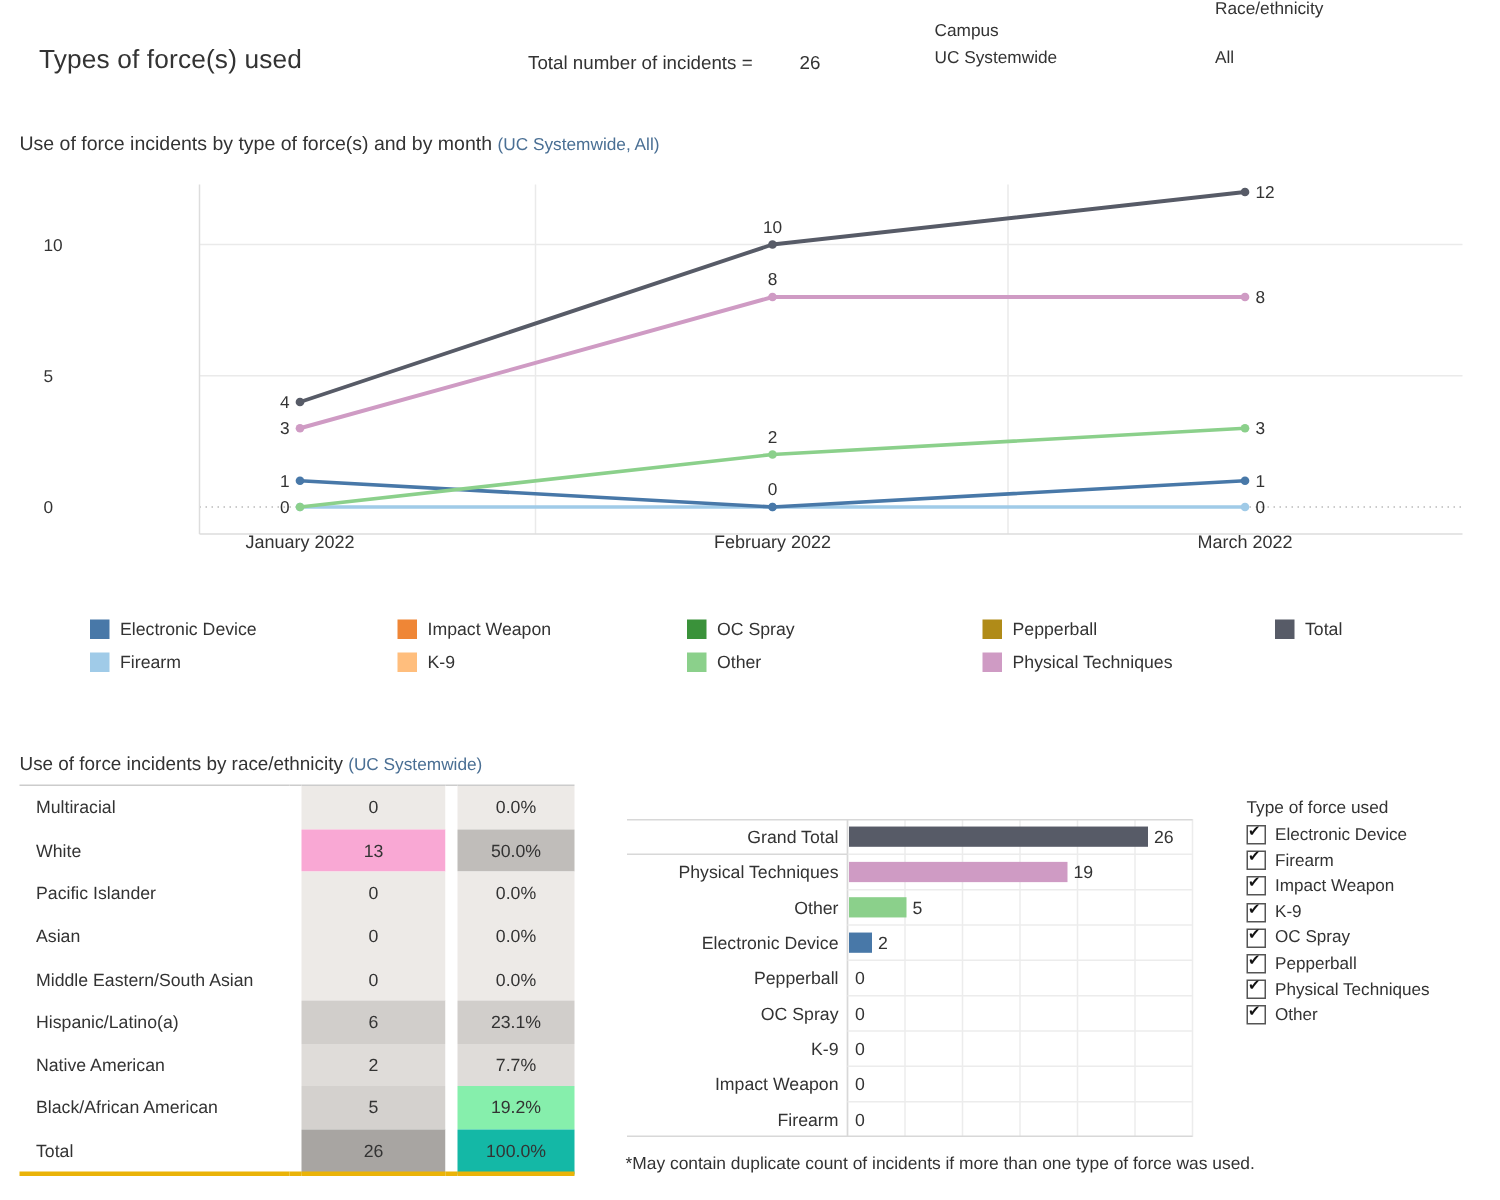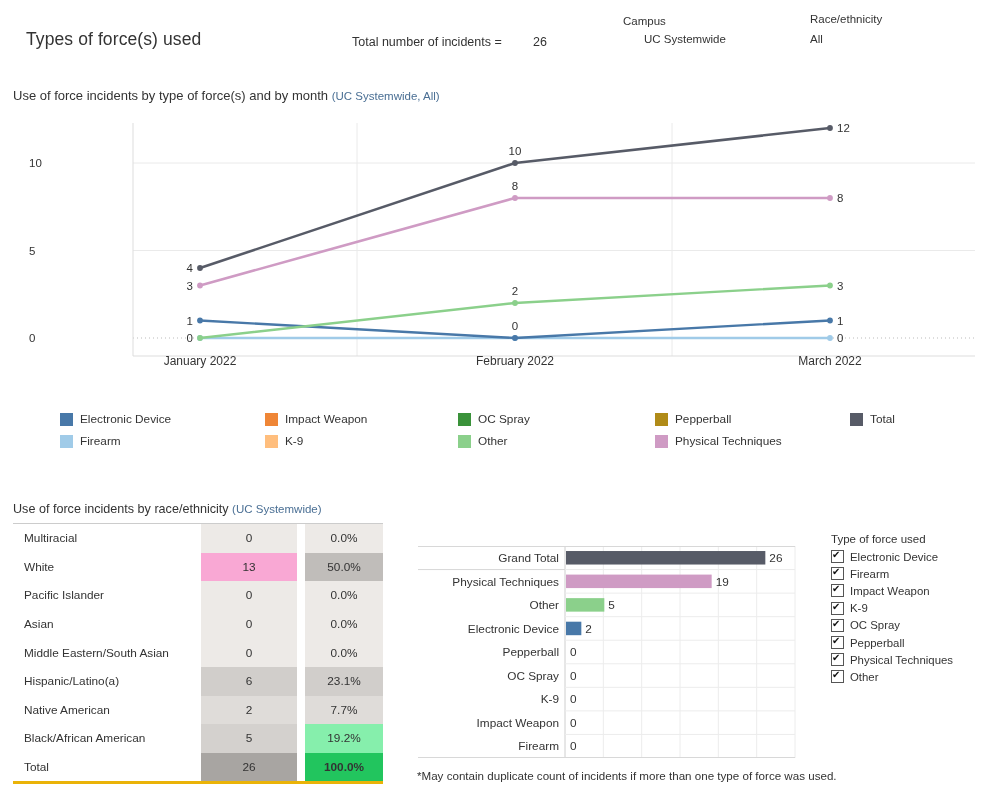--- a/index.html
+++ b/index.html
@@ -10,22 +10,22 @@
   }
   .page{position:relative;width:1000px;height:800px;}
 
   
   #dash-title{position:absolute;left:26px;top:29px;font-size:17.5px;color:#333;letter-spacing:.1px;}
   #kpi-label{position:absolute;left:352px;top:35px;font-size:12.5px;color:#333;text-align:center;}
   #kpi-value{position:absolute;left:533px;top:35px;font-size:12.5px;color:#333;}
   .filter-cap{position:absolute;font-size:11.5px;color:#333;}
   .filter-val{position:absolute;font-size:11.5px;color:#333;}
   #campus-cap{left:623px;top:15px;}
-  #campus-val{left:644px;top:33px;}
-  #race-cap{left:810px;top:13px;}
+  #campus-val{left:623px;top:33px;}
+  #race-cap{left:810px;top:0;}
   #race-val{left:810px;top:33px;text-align:right;}
 
   
   #line-title{position:absolute;left:13px;top:88px;font-size:13px;color:#333;white-space:nowrap;}
   #line-title .sub{color:#4a6f94;font-size:11.5px;}
   #line-chart{position:absolute;left:0;top:105px;width:1000px;height:265px;}
   #line-chart svg{display:block;}
   .axis-txt{font-family:"Liberation Sans",sans-serif;font-size:11.5px;fill:#333;}
   .pt-lab{font-family:"Liberation Sans",sans-serif;font-size:11.5px;fill:#333;}
   .xtick{font-family:"Liberation Sans",sans-serif;font-size:12px;fill:#333;}
@@ -234,21 +234,21 @@
             <td class="gap"></td>
             <td class="num" style="background: rgb(212, 209, 206);">5</td>
             <td class="gap"></td>
             <td class="pct" style="background: #86efac;">19.2%</td>
           </tr>
           <tr>
             <td class="lbl">Total</td>
             <td class="gap"></td>
             <td class="num" style="background: rgb(168, 165, 162);">26</td>
             <td class="gap"></td>
-            <td class="pct" style="background: #22c55e; font-weight: bold;">100.0%</td>
+            <td class="pct" style="background: #14b8a6;">100.0%</td>
           </tr>
         </tbody>
     </table>
   </div>
 
   <div id="bar-chart"><svg width="415" height="212">
         <line x1="147" y1="0" x2="147" y2="212" stroke="#ececec" stroke-width="1"></line>
         <line x1="185.33333333333334" y1="0" x2="185.33333333333334" y2="212" stroke="#ececec" stroke-width="1"></line>
         <line x1="223.66666666666669" y1="0" x2="223.66666666666669" y2="212" stroke="#ececec" stroke-width="1"></line>
         <line x1="262" y1="0" x2="262" y2="212" stroke="#ececec" stroke-width="1"></line>

